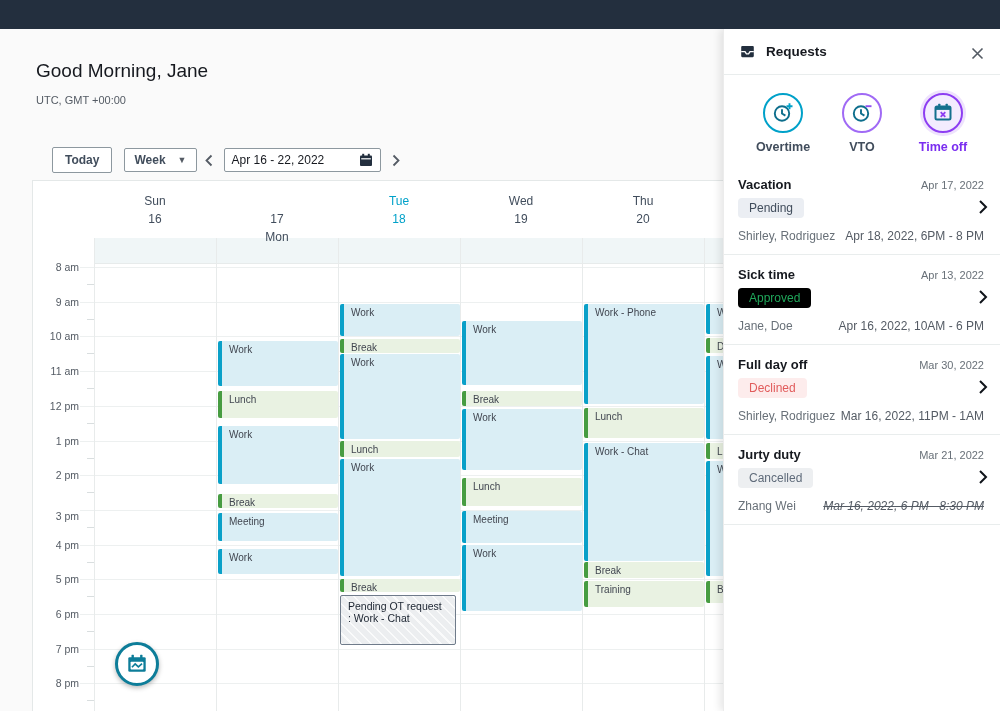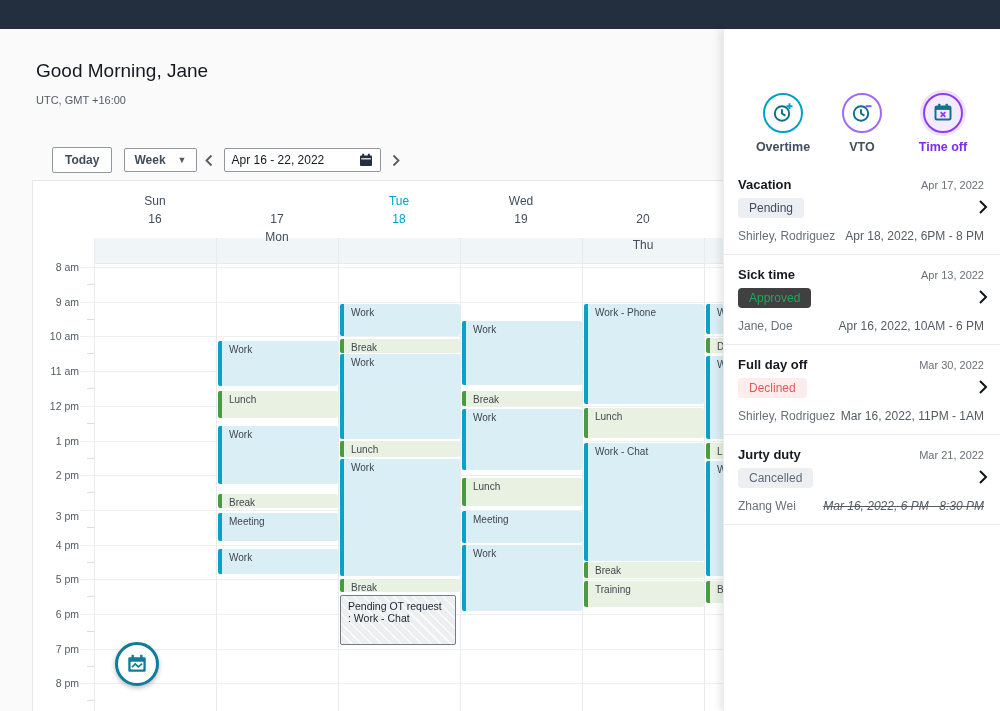--- a/index.html
+++ b/index.html
@@ -61,35 +61,35 @@
   .type .circ.purple-sel { border:2px solid #8d3ef2; background:#f3ecfe; box-shadow:0 0 0 3px rgba(141,62,242,0.15); }
   .type .tlab { margin-top:7px; font-size:12.5px; font-weight:bold; color:#414d5c; }
   .type .tlab.sel { color:#7a2df0; }
 
   .req-items { position:absolute; left:0; top:136px; right:0; }
   .req-item { position:relative; height:90px; border-bottom:1px solid #e9eded; }
   .ri-title { position:absolute; left:14px; top:12px; font-size:13px; font-weight:bold; color:#16191f; }
   .ri-date  { position:absolute; right:16px; top:14px; font-size:11px; color:#687078; }
   .badge { position:absolute; left:14px; top:33px; font-size:12px; padding:3px 11px; border-radius:4px; }
   .badge.pending   { background:#ebeef3; color:#414d5c; }
-  .badge.approved  { background:#404040; color:#1fa75a; }
+  .badge.approved  { background:#000000; color:#1fa75a; }
   .badge.declined  { background:#fdecec; color:#e15b5b; }
   .badge.cancelled { background:#edeff1; color:#5f6b7a; }
   .ri-name { position:absolute; left:14px; top:64px; font-size:12px; color:#687078; }
   .ri-time { position:absolute; right:16px; top:64px; font-size:12px; color:#545b64; }
   .ri-time.strike { text-decoration:line-through;font-style:italic; }
   .ri-chev { position:absolute; right:12px; top:34px; }
 </style>
 </head>
 <body>
 
 <div class="navbar"></div>
 
 <div class="greeting">Good Morning, Jane</div>
-<div class="tz">UTC, GMT +16:00</div>
+<div class="tz">UTC, GMT +00:00</div>
 
 <div class="toolbar">
   <div class="tb-btn">Today</div>
   <div class="tb-select">
     <span>Week</span>
     <span class="caret">▼</span>
   </div>
   <div class="nav-chev">
     <svg width="8" height="13" viewBox="0 0 8 13">
         <path d="M6.5 1.5 L1.5 6.5 L6.5 11.5" fill="none" stroke="#545b64" stroke-width="1.8"></path>
@@ -179,21 +179,21 @@
     <div class="event pending" style="left: 307px; top: 414px; height: 50px;">Pending OT request
 : Work - Chat</div>
     <div class="dayname" style="left: 448px;">Wed</div>
     <div class="daynum" style="left: 448px;">19</div>
     <div class="event work" style="left: 429px; top: 140px; height: 64px;">Work</div>
     <div class="event break" style="left: 429px; top: 210px; height: 15px;">Break</div>
     <div class="event work" style="left: 429px; top: 228px; height: 61px;">Work</div>
     <div class="event break" style="left: 429px; top: 297px; height: 28px;">Lunch</div>
     <div class="event work" style="left: 429px; top: 330px; height: 32px;">Meeting</div>
     <div class="event work" style="left: 429px; top: 364px; height: 66px;">Work</div>
-    <div class="dayname" style="left: 570px; margin-top: 44px;">Thu</div>
+    <div class="dayname" style="left: 570px;">Thu</div>
     <div class="daynum" style="left: 570px;">20</div>
     <div class="event work" style="left: 551px; top: 123px; height: 100px;">Work - Phone</div>
     <div class="event break" style="left: 551px; top: 227px; height: 30px;">Lunch</div>
     <div class="event work" style="left: 551px; top: 262px; height: 118px;">Work - Chat</div>
     <div class="event break" style="left: 551px; top: 381px; height: 16px;">Break</div>
     <div class="event break" style="left: 551px; top: 400px; height: 26px;">Training</div>
     <div class="dayname" style="left: 692px;"></div>
     <div class="daynum" style="left: 692px;"></div>
     <div class="event work" style="left: 673px; top: 123px; height: 30px;">Work</div>
     <div class="event break" style="left: 673px; top: 157px; height: 15px;">Day off</div>
@@ -207,20 +207,32 @@
   <svg width="22" height="22" viewBox="0 0 24 24">
     <rect x="2.5" y="4.5" width="19" height="16" rx="1.5" fill="#0d7d99"></rect>
     <rect x="6" y="2" width="2.6" height="4" rx="0.6" fill="#0d7d99"></rect>
       <rect x="15.4" y="2" width="2.6" height="4" rx="0.6" fill="#0d7d99"></rect>
     <rect x="5" y="9.5" width="14" height="8.5" rx="0.8" fill="#fff"></rect>
     <path d="M6.5 15.5 L10 11.8 L13.5 15.2 L17.5 11.5" fill="none" stroke="#0d7d99" stroke-width="1.8"></path>
   </svg>
 </div>
 
 <div class="panel">
+  <div class="p-header">
+    <svg class="tray-ic" width="19" height="18" viewBox="0 0 20 20">
+      <path d="M3 4.5 a1.2 1.2 0 0 1 1.2 -1.2 h11.6 a1.2 1.2 0 0 1 1.2 1.2 v10 a1.2 1.2 0 0 1 -1.2 1.2 H4.2 A1.2 1.2 0 0 1 3 14.5 z" fill="#232f3e"></path>
+      <path d="M3 9.5 h4.2 l1.6 2.6 h2.4 l1.6 -2.6 H17" fill="none" stroke="#fff" stroke-width="1.5"></path>
+    </svg>
+    <span class="p-title">Requests</span>
+    <div class="p-close">
+      <svg width="13" height="13" viewBox="0 0 13 13">
+        <path d="M1.5 1.5 L11.5 11.5 M11.5 1.5 L1.5 11.5" stroke="#545b64" stroke-width="1.6"></path>
+      </svg>
+    </div>
+  </div>
 
   <div class="type" style="left:19px">
     <div class="circ cyan">
       <svg width="24" height="24" viewBox="0 0 24 24">
         <circle cx="11" cy="12.5" r="7.2" fill="none" stroke="#0d6e8c" stroke-width="1.9"></circle>
         <path d="M11 8.2 V12.5 L14.4 14.6" fill="none" stroke="#0d6e8c" stroke-width="1.9"></path>
         <path d="M18.5 2.2 V8.2 M15.5 5.2 H21.5" stroke="#00a1c9" stroke-width="1.9"></path>
       </svg>
     </div>
     <div class="tlab">Overtime</div>

